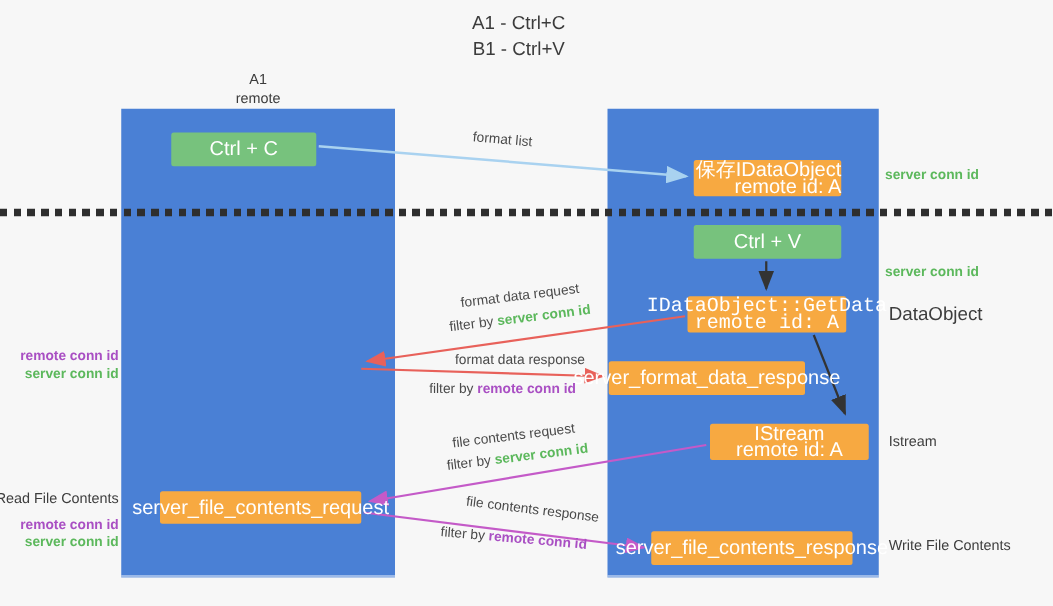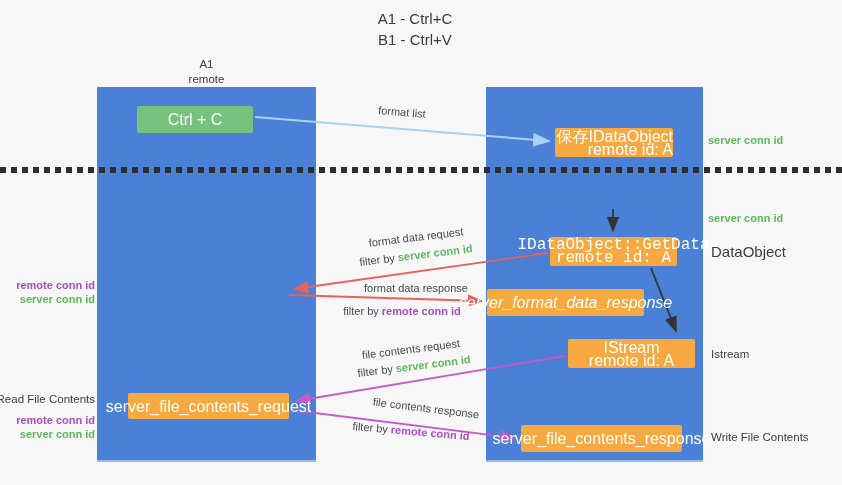--- a/index.html
+++ b/index.html
@@ -21,21 +21,21 @@
   
   .node{display:flex;flex-direction:column;align-items:center;justify-content:center;
         text-align:center;color:#fff;font-size:16px;line-height:13px;border-radius:2px;}
   .green{background:#77c27d;}
   .orange{background:#f7a941;}
   .n-ctrl-c{left:137px;top:106px;width:116px;height:27px;}
   .n-save{left:555px;top:128px;width:118px;height:29px;align-items:flex-end;}
   .n-ctrl-v{left:555px;top:180px;width:118px;height:27px;}
   .n-getdata{left:550px;top:237px;width:127px;height:29px;font-family:Liberation Mono, monospace;}
   .n-format-req{left:130px;top:278px;width:157px;height:27px;}
-  .n-format-res{left:487px;top:289px;width:157px;height:27px;font-style:italic;}
+  .n-format-res{left:487px;top:289px;width:157px;height:27px;}
   .n-istream{left:568px;top:339px;width:127px;height:29px;}
   .n-file-req{left:128px;top:393px;width:161px;height:26px;}
   .n-file-res{left:521px;top:425px;width:161px;height:27px;}
   
   .dotted{left:0;top:167px;width:842px;height:6px;
     background:repeating-linear-gradient(90deg,#2e2e2e 0 6px,transparent 6px 11px);}
   
   .green-txt{color:#5cb85c;font-weight:bold;}
   .purple-txt{color:#a94fc3;font-weight:bold;}
   .dark-txt{color:#3d3d3d;}
@@ -110,20 +110,23 @@
     <line x1="291" y1="410" x2="515" y2="438" stroke="#c45ac8" stroke-width="1.8" marker-end="url(#m-magenta)"></line>
   </svg>
 
   <div class="abs node green n-ctrl-c">
     <div>Ctrl + C</div>
   </div>
   <div class="abs node orange n-save">
     <div>保存IDataObject</div>
     <div>remote id: A</div>
   </div>
+  <div class="abs node green n-ctrl-v">
+    <div>Ctrl + V</div>
+  </div>
   <div class="abs node orange n-getdata">
     <div>IDataObject::GetData</div>
     <div>remote id: A</div>
   </div>
   <div class="abs node orange n-format-res">
     <div>server_format_data_response</div>
   </div>
   <div class="abs node orange n-istream">
     <div>IStream</div>
     <div>remote id: A</div>

